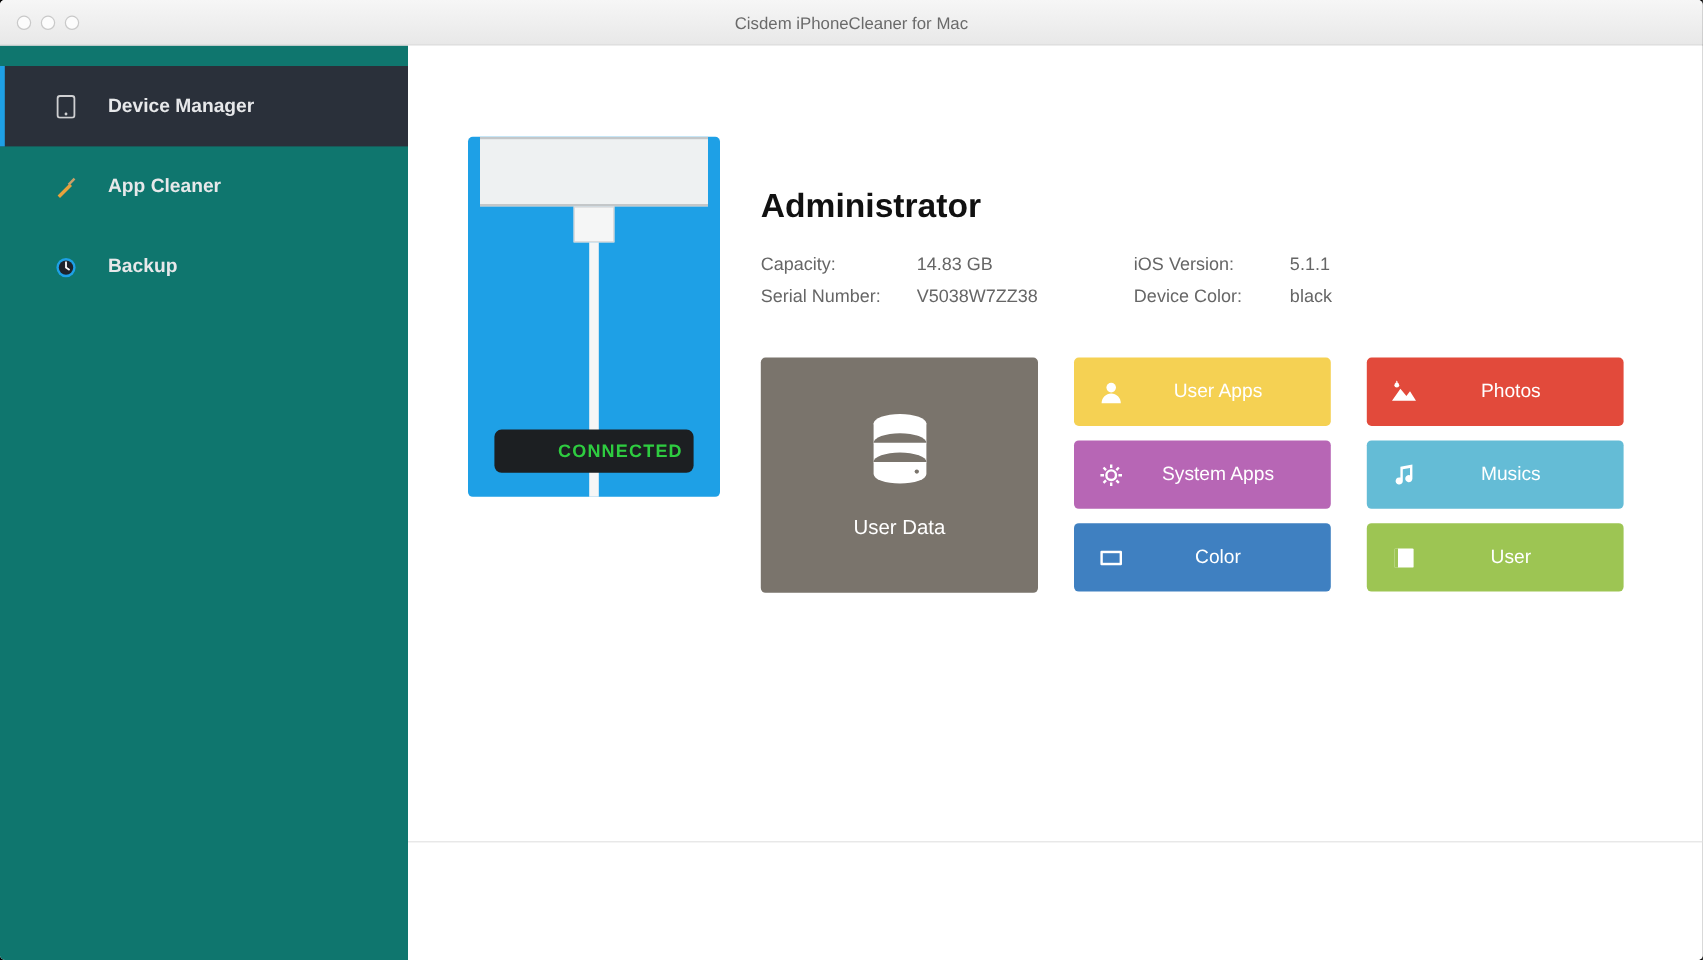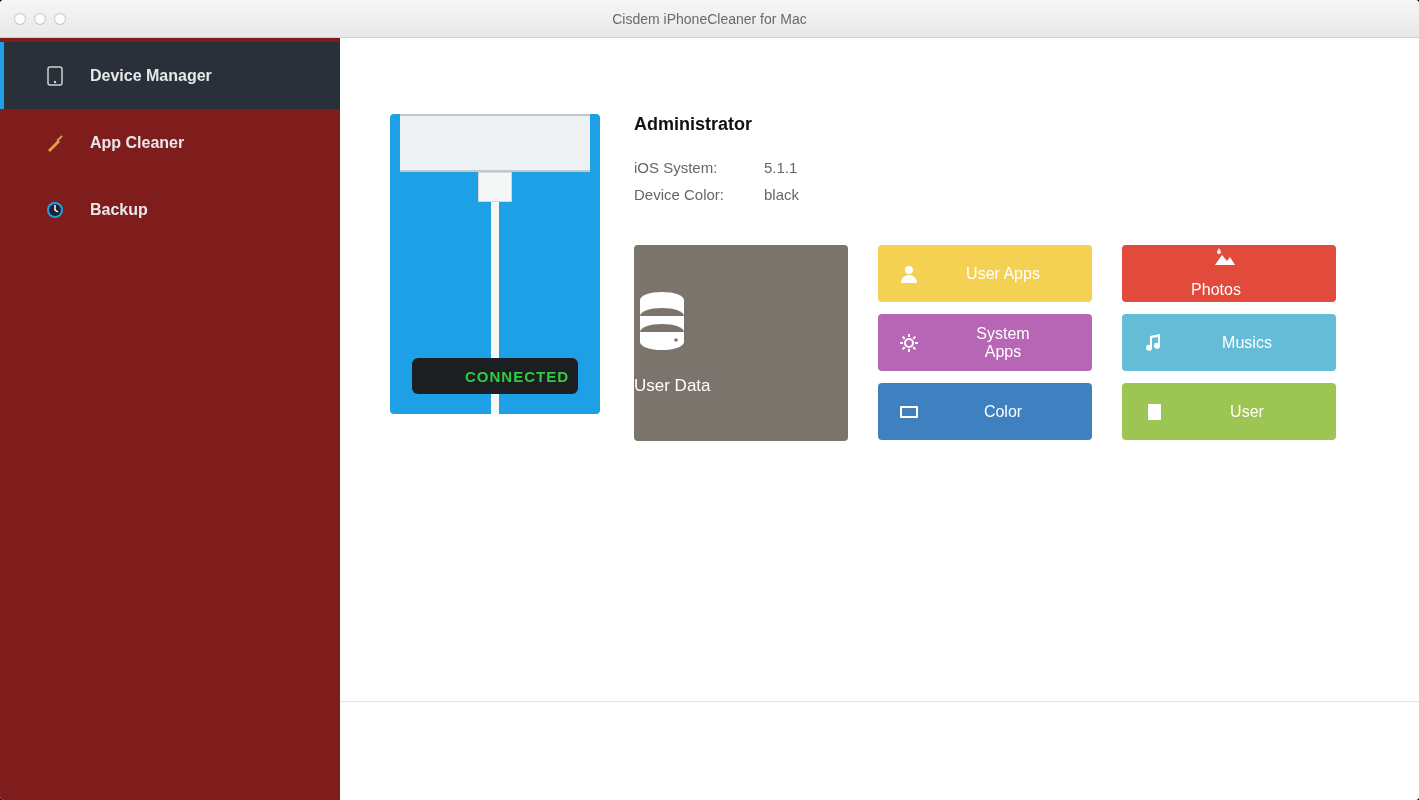--- a/index.html
+++ b/index.html
@@ -13,21 +13,21 @@
       height: 38px; background: linear-gradient(#f6f6f6, #e8e8e8);
       border-bottom: 1px solid #d0d0d0; display: flex; align-items: center;
       position: relative;
     }
     .traffic { display: flex; gap: 8px; margin-left: 14px; }
     .tl { width: 12px; height: 12px; border-radius: 50%; border: 1px solid rgba(0,0,0,0.2); background: #fcfcfc; }
     .title-text { position: absolute; left: 0; right: 0; text-align: center; font-size: 14px; color: #6a6a6a; pointer-events: none; }
 
     .body { display: flex; height: calc(100% - 38px); }
     .sidebar {
-      width: 340px; background: #7f1d1d; color: #fff; padding-top: 4px;
+      width: 340px; background: #0f766e; color: #fff; padding-top: 17px;
     }
     .side-item {
       display: flex; align-items: center; height: 67px; padding-left: 44px;
       font-size: 16px; color: #e7e8ea; cursor: pointer; position: relative;
     }
     .side-item.active { background: #2a303a; }
     .side-item.active::before {
       content: ""; position: absolute; left: 0; top: 0; bottom: 0; width: 4px; background: #1ea0e6;
     }
     .side-icon { width: 22px; height: 22px; margin-right: 24px; display: inline-flex; align-items: center; justify-content: center; }
@@ -44,46 +44,46 @@
     .phone-bottom { position:absolute; top:0; left:10px; right:10px; height:58px; background:#eef1f2; border-top:2px solid #c3c7c9; border-bottom:2px solid #c3c7c9;}
     .cable-head { position:absolute; top:58px; left:50%; transform:translateX(-50%); width:34px; height:30px; background:#f5f6f6; border:1px solid #d4d6d7; }
     .cable { position:absolute; top:88px; left:50%; transform:translateX(-50%); width:8px; height:300px; background:#f5f6f6; }
     .conn-badge {
       position:absolute; bottom:20px; left:22px; right:22px; height:36px;
       background:#1c1f22; border-radius:6px; display:flex; align-items:center; justify-content:center;
       color:#2ecc40; font-weight:700; font-size:15px; letter-spacing:1px;padding-left:44px;
     }
 
     .info-col { flex:1; }
-    .info-title { font-size:18px; color:#111; margin-bottom:24px; font-weight:600; }
+    .info-title { font-size:28px; color:#111; margin-bottom:24px; font-weight:600;margin-top:42px; }
     .info-grid { display:flex; gap:80px; margin-bottom:32px; }
     .info-pair-col div { display:flex; margin-bottom:10px; font-size:15px; }
     .info-key { color:#666; width:130px; }
     .info-val { color:#666; }
 
     .tiles-area { display:flex; gap:30px; }
     .tile-big {
-      width:214px; height:196px; background:#7a746c; border-radius:4px;
-      display:flex; flex-direction:column; align-items:flex-start; justify-content:center;
+      width:231px; height:196px; background:#7a746c; border-radius:4px;
+      display:flex; flex-direction:column; align-items:center; justify-content:center;
       color:#fff; cursor:pointer;
     }
     .tile-big-label { margin-top:20px; font-size:17px; }
 
     .tile-col { display:flex; flex-direction:column; gap:12px; }
     .tile {
       width:214px; height:57px; border-radius:4px; display:flex; align-items:center;
-      color:#fff; cursor:pointer; padding-left:18px; font-size:16px;gap:10px;
+      color:#fff; cursor:pointer; padding-left:18px; font-size:16px;
     }
     .tile .ic { width:26px; height:26px; margin-right:26px; display:inline-flex; align-items:center; justify-content:center; flex-shrink:0;}
     .tile .tlabel { flex:1; text-align:center; padding-right:44px; font-weight:500;}
 
     .c-yellow { background:#f5d153; }
     .c-purple { background:#b766b5; }
     .c-blue   { background:#3f80c1; }
-    .c-red    { background:#e24a3b;flex-direction:column; }
+    .c-red    { background:#e24a3b; }
     .c-lblue  { background:#64bcd6; }
     .c-green  { background:#9dc553; }
 
     .footer-line { position:absolute; bottom:98px; left:0; right:0; height:1px; background:#e3e3e3; }
 
   </style>
 </head>
 <body>
 
 <div class="window">
@@ -146,21 +146,31 @@
           <div class="conn-badge">CONNECTED</div>
         </div>
 
         <div class="info-col">
 
           <div class="info-title">Administrator</div>
 
           <div class="info-grid">
             <div class="info-pair-col">
               <div>
-                <span class="info-key">iOS System:</span>
+                <span class="info-key">Capacity:</span>
+                <span class="info-val">14.83 GB</span>
+              </div>
+              <div>
+                <span class="info-key">Serial Number:</span>
+                <span class="info-val">V5038W7ZZ38</span>
+              </div>
+            </div>
+            <div class="info-pair-col">
+              <div>
+                <span class="info-key">iOS Version:</span>
                 <span class="info-val">5.1.1</span>
               </div>
               <div>
                 <span class="info-key">Device Color:</span>
                 <span class="info-val">black</span>
               </div>
             </div>
           </div>
 
           <div class="tiles-area">

